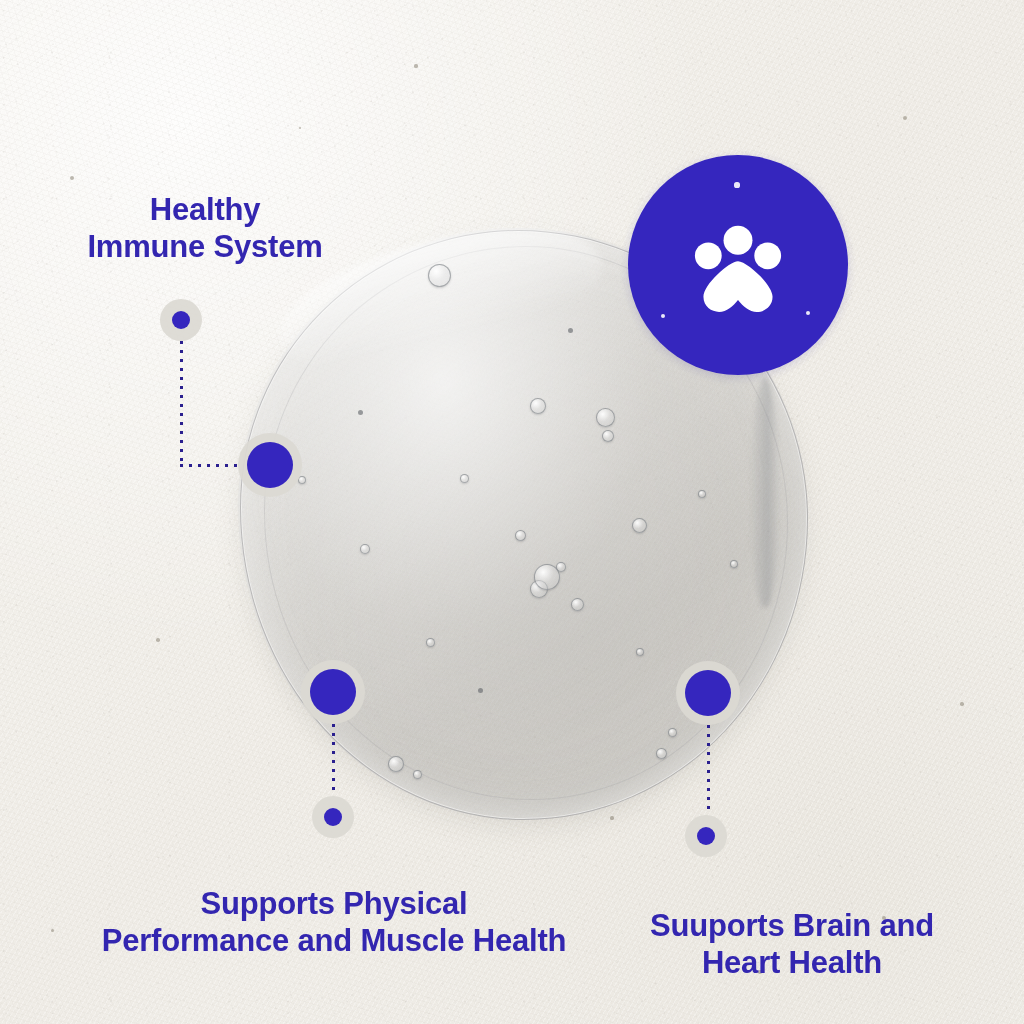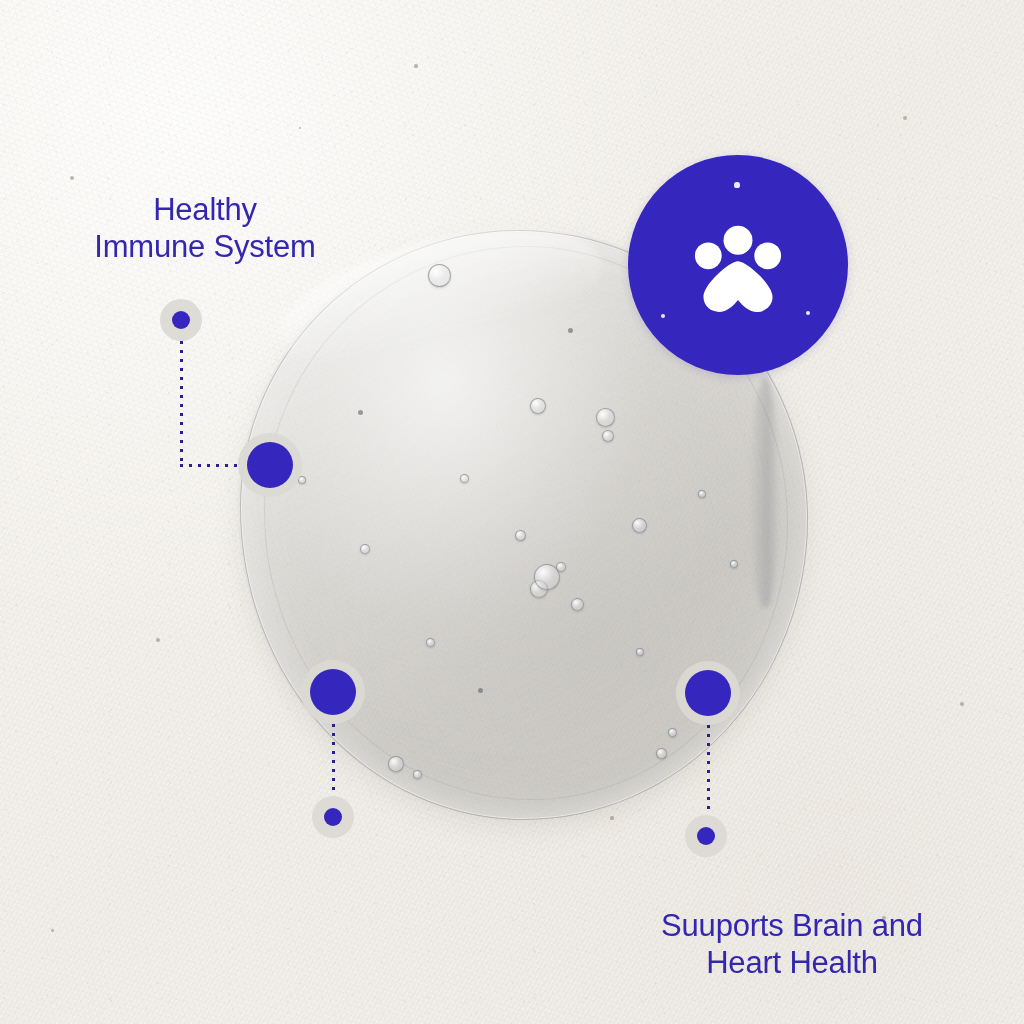--- a/index.html
+++ b/index.html
@@ -203,21 +203,21 @@
     position: absolute;
     height: 3px;
     background-image: linear-gradient(to right, #2a1f8f 0 3px, rgba(0,0,0,0) 3px 9px);
     background-size: 9px 3px;
     background-repeat: repeat-x;
   }
 
   
   .label {
     position: absolute;
-    font-weight: 400;
+    font-weight: 700;
     letter-spacing: -0.2px;
     line-height: 1.18;
     white-space: pre-line;
   }
   #label-immune {
     left: 40px;
     top: 192px;
     width: 330px;
     text-align: center;
     font-size: 31px;
@@ -325,16 +325,18 @@
       <circle cx="77.5" cy="41.5" r="12.4" fill="#ffffff"></circle>
       <path d="M50 46.5 C58 46.5 82 68 82 79.5 C82 88.5 74.5 93.5 67.5 93.5 C60.5 93.5 54.5 88.5 50 82.5 C45.5 88.5 39.5 93.5 32.5 93.5 C25.5 93.5 18 88.5 18 79.5 C18 68 42 46.5 50 46.5 Z" fill="#ffffff"></path>
     </svg>
   <span class="badge-speck" style="left: 106.4px; top: 27.4px; width: 5.2px; height: 5.2px;"></span>
       <span class="badge-speck" style="left: 32.8px; top: 158.8px; width: 4.4px; height: 4.4px;"></span>
       <span class="badge-speck" style="left: 178px; top: 156px; width: 4px; height: 4px;"></span>
     </div>
 
   <div class="label" id="label-immune" style="color: rgb(51, 38, 176);">Healthy
 Immune System</div>
+  <div class="label" id="label-physical" style="color: rgb(51, 38, 176);">Supports Physical
+Performance and Muscle Health</div>
   <div class="label" id="label-brain" style="color: rgb(51, 38, 176); margin-top: 22px;">Suuports Brain and
 Heart Health</div>
 
 </div>
 
 </body></html>

